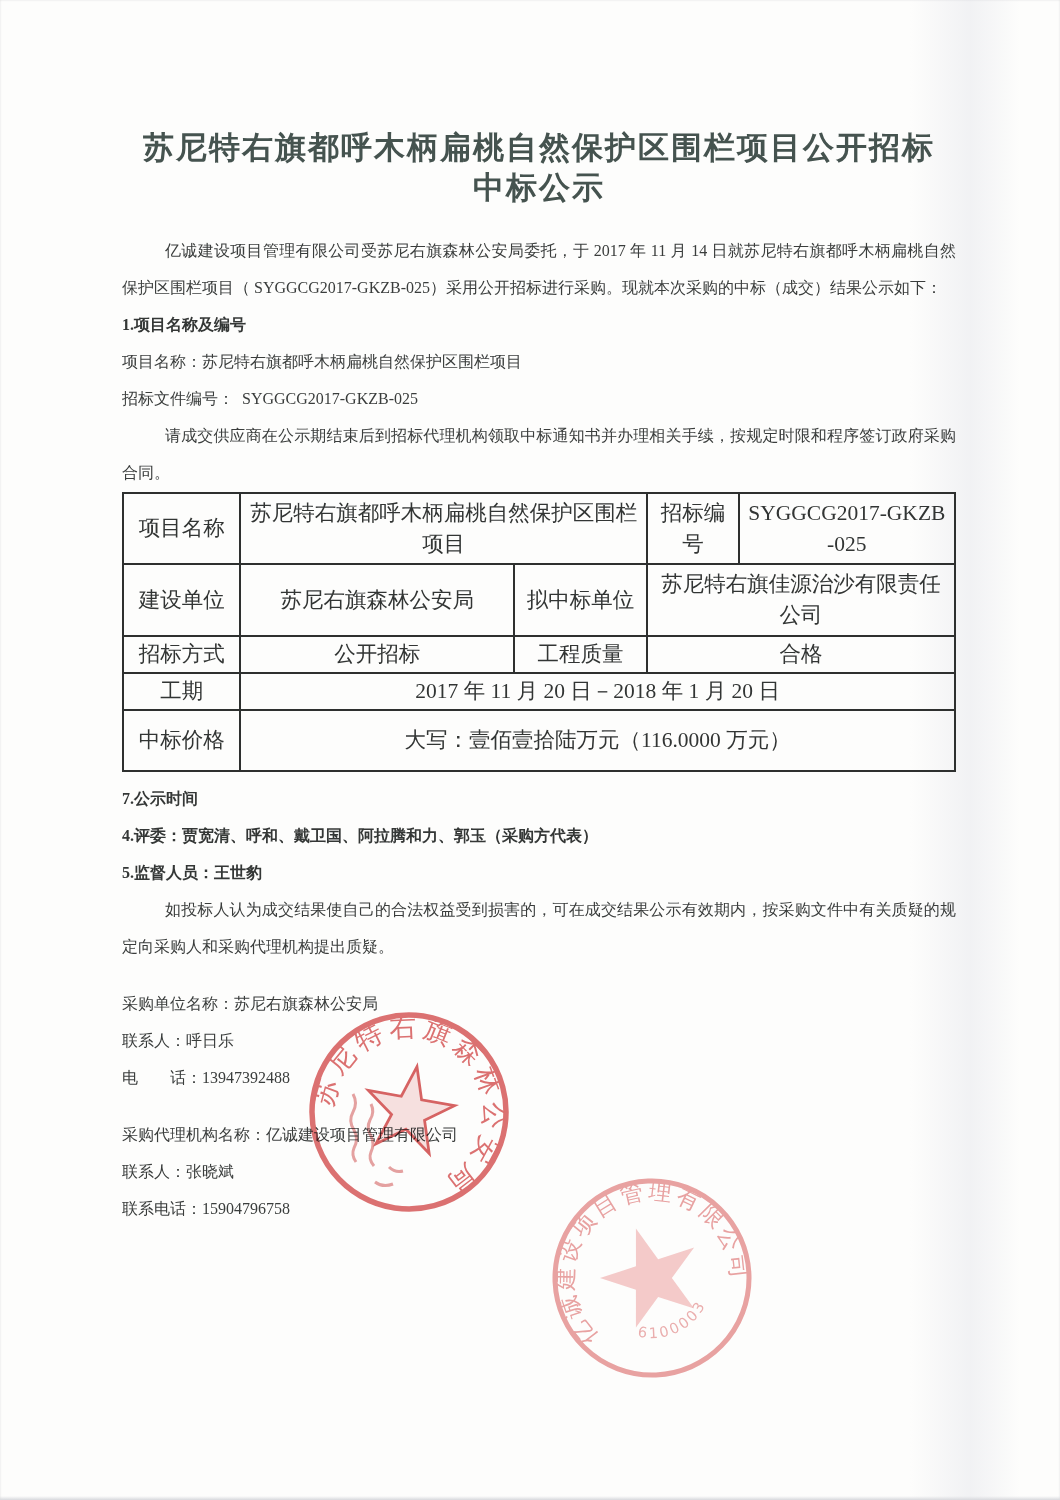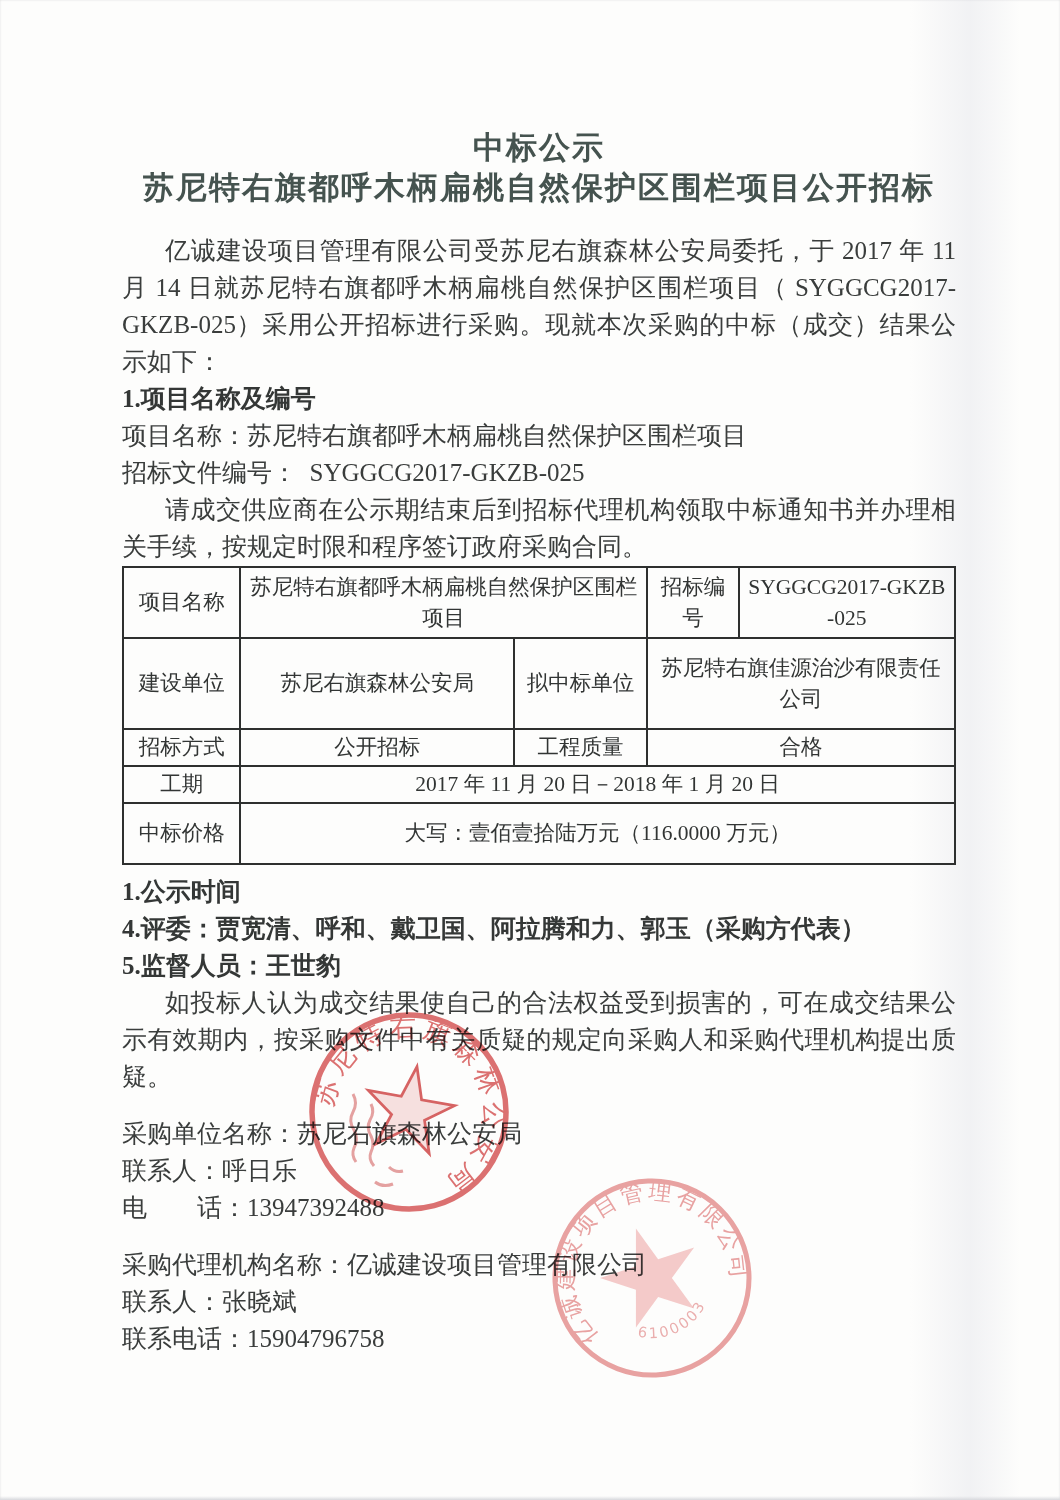--- a/index.html
+++ b/index.html
@@ -31,21 +31,21 @@
     z-index: 1;
   }
   .title {
     text-align: center;
     font-size: 31px;
     font-weight: bold;
     line-height: 40px;
     letter-spacing: 2px;
     color: #45534f;
   }
-  p, h3 { font-size: 25px; line-height: 37px; white-space: pre-wrap; }
+  p, h3 { font-size: 16px; line-height: 37px; white-space: pre-wrap; }
   h3 { font-weight: bold; color: #343736; }
   .intro { margin-top: 24px; text-indent: 43px; text-align: justify; }
   .indent2 { text-indent: 43px; text-align: justify; }
   .indent1 { padding-left: 24px; }
   .gap-top { margin-top: 20px; }
   .gap-top-lg { margin-top: 20px; }
 
   table.award {
     width: 100%;
     border-collapse: collapse;
@@ -59,21 +59,21 @@
     vertical-align: middle;
     text-align: center;
     line-height: 31px;
     padding: 2px 6px;
     overflow: hidden;
   }
   table.award td.val-left { text-align: center; }
   table.award td.brk { word-break: break-all; }
   tr.r1 { height: 71px; border-radius: 29px; }
   tr.r2 { height: 38px; }
-  tr.r3 { height: 91px; }
+  tr.r3 { height: 72px; }
   tr.r4 { height: 29px; }
   tr.r5 { height: 35px; }
   tr.r6 { height: 61px; }
 
   .seal {
     position: absolute;
     width: 220px;
     height: 220px;
     mix-blend-mode: multiply;
     z-index: 2;
@@ -82,22 +82,22 @@
   .seal-police { left: 299px; top: 1002px; }
   .seal-agency { left: 542px; top: 1168px; }
 </style>
 </head>
 <body>
 
 <div class="page">
   <div class="content">
 
     <div class="title">
+      <div>苏尼特右旗都呼木柄扁桃自然保护区围栏项目公开招标</div>
       <div>中标公示</div>
-      <div>苏尼特右旗都呼木柄扁桃自然保护区围栏项目公开招标</div>
     </div>
 
     <p class="intro">亿诚建设项目管理有限公司受苏尼右旗森林公安局委托，于 2017 年 11 月 14 日就苏尼特右旗都呼木柄扁桃自然保护区围栏项目（ SYGGCG2017-GKZB-025）采用公开招标进行采购。现就本次采购的中标（成交）结果公示如下：</p>
 
     <h3>1.项目名称及编号</h3>
     <p>项目名称：苏尼特右旗都呼木柄扁桃自然保护区围栏项目</p>
     <p>招标文件编号：  SYGGCG2017-GKZB-025</p>
 
     <p class="indent2">请成交供应商在公示期结束后到招标代理机构领取中标通知书并办理相关手续，按规定时限和程序签订政府采购合同。</p>
 
@@ -133,21 +133,21 @@
         <td>工期</td>
         <td colspan="5">2017 年 11 月 20 日－2018 年 1 月 20 日</td>
       </tr>
       <tr class="r6">
         <td>中标价格</td>
         <td colspan="5">大写：壹佰壹拾陆万元（116.0000 万元）</td>
       </tr>
     </tbody>
       </table>
 
-    <h3 style="margin-top:8px">1.公示时间</h3>
+    <h3 style="margin-top:8px">7.公示时间</h3>
     <h3>4.评委：贾宽清、呼和、戴卫国、阿拉腾和力、郭玉（采购方代表）</h3>
     <h3>5.监督人员：王世豹</h3>
     <p class="indent2">如投标人认为成交结果使自己的合法权益受到损害的，可在成交结果公示有效期内，按采购文件中有关质疑的规定向采购人和采购代理机构提出质疑。</p>
 
     <p class="gap-top">采购单位名称：苏尼右旗森林公安局</p>
     <p>联系人：呼日乐</p>
     <p>电　　话：13947392488</p>
 
     <p class="gap-top-lg">采购代理机构名称：亿诚建设项目管理有限公司</p>
     <p>联系人：张晓斌</p>

